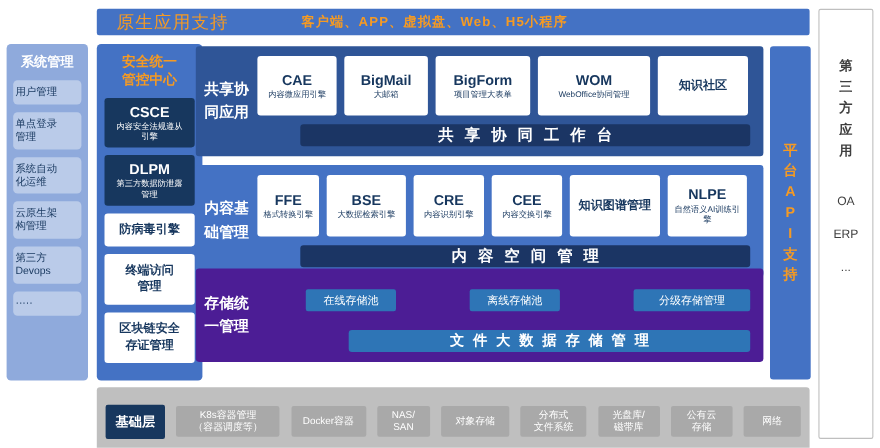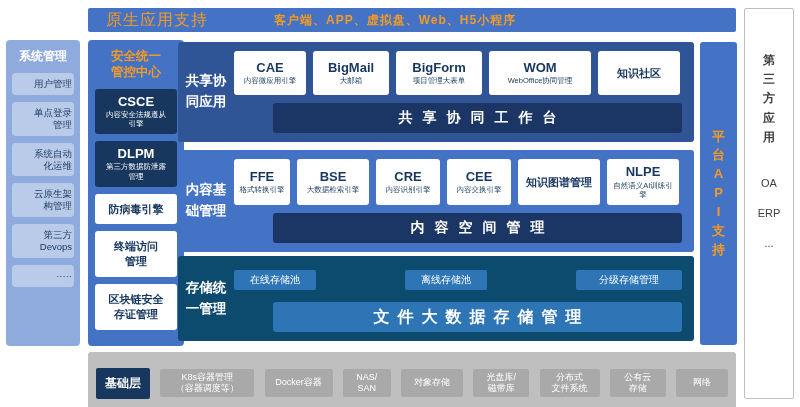--- a/index.html
+++ b/index.html
@@ -7,48 +7,48 @@
   .canvas { position:relative; width:800px; height:407px; background:#ffffff; overflow:hidden; }
 
   
   .topbar { position:absolute; left:88px; top:8px; width:648px; height:24px; background:#4472C4; border-radius:2px; display:flex; align-items:center; }
   .topbar .t1 { color:#F59A23; font-weight:normal; font-size:16px; margin-left:18px; letter-spacing:1px; }
   .topbar .t2 { color:#F59A23; font-weight:bold; font-size:12px; margin-left:66px; letter-spacing:1px; }
 
   
   .sidebar { position:absolute; left:6px; top:40px; width:74px; height:306px; background:#8FAADC; border-radius:4px; padding:5px 6px; }
   .sidebar-title { color:#fff; font-weight:bold; font-size:12px; text-align:center; margin:3px 0 8px; }
-  .sb-item { background:#BACBE9; border-radius:4px; color:#17375E; font-size:9.5px; text-align:right; padding:5px 2px; margin-bottom:7px; white-space:pre-line; line-height:1.25; }
+  .sb-item { background:#BACBE9; border-radius:4px; color:#17375E; font-size:9.5px; text-align:left; padding:5px 2px; margin-bottom:7px; white-space:pre-line; line-height:1.25; }
 
   
   .security { position:absolute; left:88px; top:40px; width:96px; height:306px; background:#4472C4; border-radius:4px; padding:6px 7px; }
   .sec-title { color:#F59A23; font-weight:bold; font-size:12.5px; text-align:center; white-space:pre-line; line-height:1.3; margin:2px 0 8px; }
   .sec-box-dark { background:#17375E; color:#fff; border-radius:3px; text-align:center; padding:5px 2px; margin-bottom:7px; }
   .sec-box-dark .bt { font-weight:bold; font-size:13px; }
   .sec-box-dark .bs { font-size:7.5px; white-space:pre-line; line-height:1.3; margin-top:1px; }
   .sec-box-light { background:#fff; color:#17375E; font-weight:bold; border-radius:3px; text-align:center; font-size:11px; padding:8px 2px; margin-bottom:7px; white-space:pre-line; line-height:1.35; }
 
   
   .band { position:absolute; left:178px; width:516px; border-radius:3px; display:flex; }
   .band-label { width:56px; display:flex; align-items:center; justify-content:center; color:#fff; font-weight:bold; font-size:13.5px; white-space:pre-line; line-height:1.55; text-align:center; }
   .band-main { flex:1; display:flex; flex-direction:column; padding:9px 12px 9px 0; }
   .band-boxes { display:flex; gap:7px; flex:1; align-items:stretch; }
   .wbox { background:#fff; border-radius:3px; color:#17375E; text-align:center; padding:3px 3px; display:flex; flex-direction:column; justify-content:center; }
   .wbox .bt { font-weight:bold; font-size:13px; line-height:1.15; }
   .wbox .bs { font-size:7.5px; line-height:1.2; margin-top:1px; white-space:pre-line; }
   .wbox.solo .bt { font-size:11px; }
-  .band-bar { height:30px; margin-top:8px; background:#1B3564; border-radius:3px; color:#fff; font-weight:bold; font-size:14px; display:flex; align-items:center; justify-content:center; letter-spacing:10px; text-indent:10px;margin-left:39px; }
+  .band-bar { height:20px; margin-top:8px; background:#1B3564; border-radius:3px; color:#fff; font-weight:bold; font-size:14px; display:flex; align-items:center; justify-content:center; letter-spacing:10px; text-indent:10px;margin-left:39px; }
 
   .band-share   { top:42px;  height:100px; background:#2F5597; }
   .band-content { top:150px; height:102px; background:#4472C4; }
-  .band-storage { top:256px; height:85px;  background:#0c4a6e; }
+  .band-storage { top:244px; height:85px;  background:#4c1d95;gap:44px; }
 
   .band-storage .band-boxes { justify-content:space-between; }
   .sbox { background:#2E75B6; color:#fff; font-size:10px; border-radius:2px; display:flex; align-items:center; justify-content:center; padding:0 8px; height:20px; align-self:center; }
-  .band-storage .band-bar { background:#2E75B6; letter-spacing:8px; text-indent:8px; font-size:16px; }
+  .band-storage .band-bar { background:#2E75B6; letter-spacing:8px; text-indent:8px; font-size:13px; }
 
   
   .w-cae{width:72px}.w-bigmail{width:76px}.w-bigform{width:86px}.w-wom{width:102px}.w-kc{width:82px}
   .w-ffe{width:56px}.w-bse{width:72px}.w-cre{width:64px}.w-cee{width:64px}.w-kg{width:82px}.w-nlpe{width:72px}
   .w-s1{width:82px}.w-s2{width:82px}.w-s3{width:106px}.w-s4{width:106px}
 
   
   .apibar { position:absolute; left:700px; top:42px; width:37px; height:303px; background:#4472C4; border-radius:3px; display:flex; align-items:center; justify-content:center; }
   .apibar span { color:#F59A23; font-weight:bold; font-size:13px; white-space:pre-line; text-align:center; line-height:1.45; }
 
@@ -204,22 +204,22 @@
   </div>
 
   <div class="base">
     <div class="base-label">基础层</div>
     <div class="base-box b-k8s">K8s容器管理
 （容器调度等）</div>
     <div class="base-box b-docker">Docker容器</div>
     <div class="base-box b-nas">NAS/
 SAN</div>
     <div class="base-box b-obj">对象存储</div>
+    <div class="base-box b-dfs">分布式
+文件系统</div>
     <div class="base-box b-disc">光盘库/
 磁带库</div>
-    <div class="base-box b-dfs">分布式
-文件系统</div>
     <div class="base-box b-cloud">公有云
 存储</div>
     <div class="base-box b-net">网络</div>
   </div>
 
 </div>
 
 </body></html>

